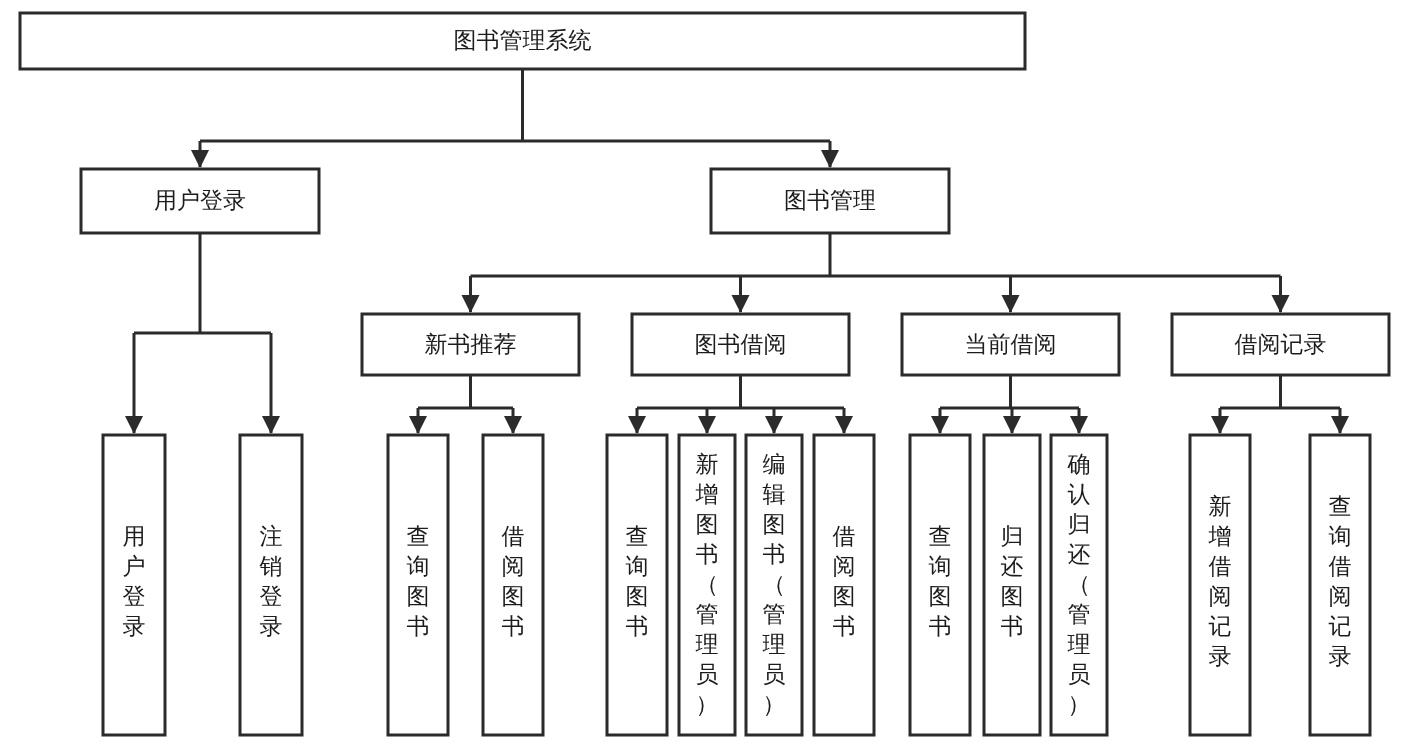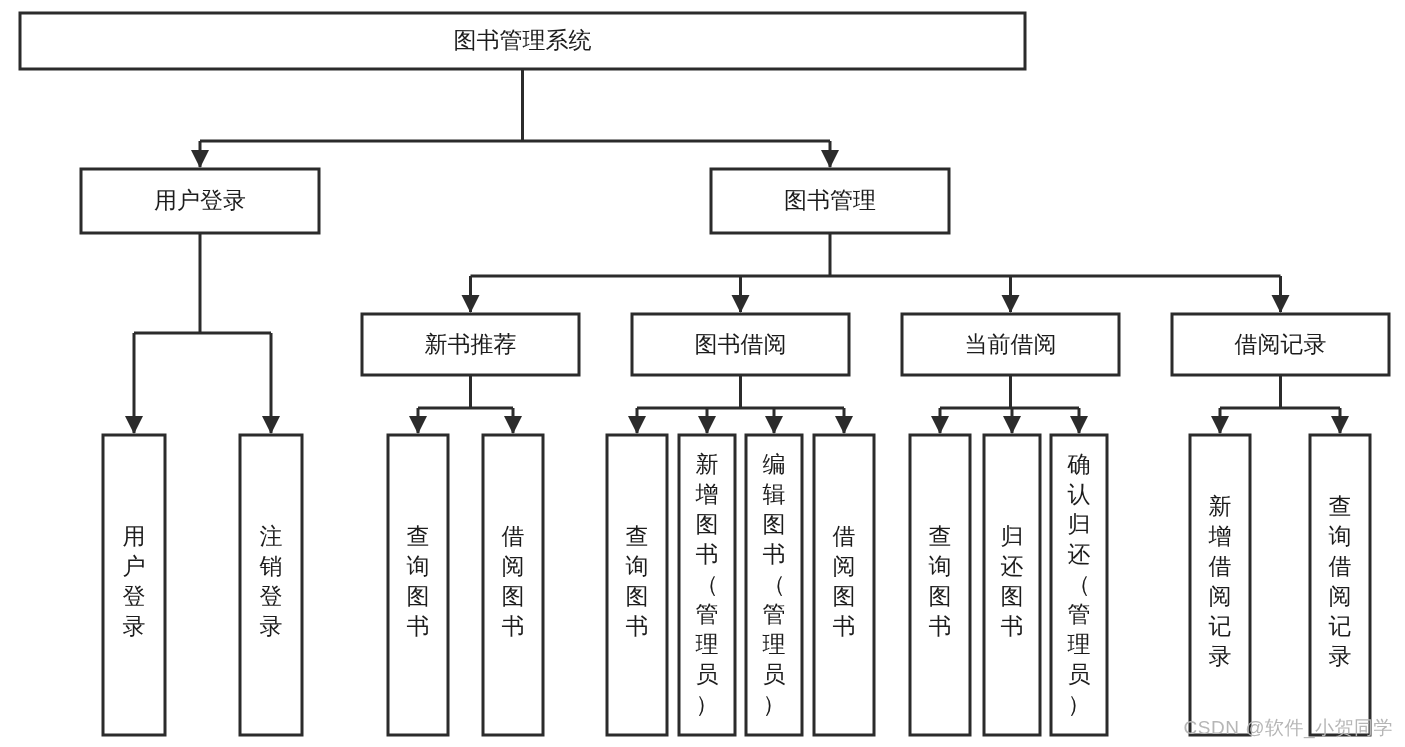--- a/index.html
+++ b/index.html
@@ -201,14 +201,13 @@
         <g>
           <rect x="1190" y="435" width="60" height="300" class="node-box"></rect>
           <text x="1220" class="node-label-vertical" y="514"><tspan x="1220" dy="0">新</tspan><tspan x="1220" dy="30">增</tspan><tspan x="1220" dy="30">借</tspan><tspan x="1220" dy="30">阅</tspan><tspan x="1220" dy="30">记</tspan><tspan x="1220" dy="30">录</tspan></text>
         </g>
         <g>
           <rect x="1310" y="435" width="60" height="300" class="node-box"></rect>
           <text x="1340" class="node-label-vertical" y="514"><tspan x="1340" dy="0">查</tspan><tspan x="1340" dy="30">询</tspan><tspan x="1340" dy="30">借</tspan><tspan x="1340" dy="30">阅</tspan><tspan x="1340" dy="30">记</tspan><tspan x="1340" dy="30">录</tspan></text>
         </g>
       </g>
   </svg>
-  <div class="watermark">CSDN @软件_小贺同学</div>
 </div>
 
 </body></html>

